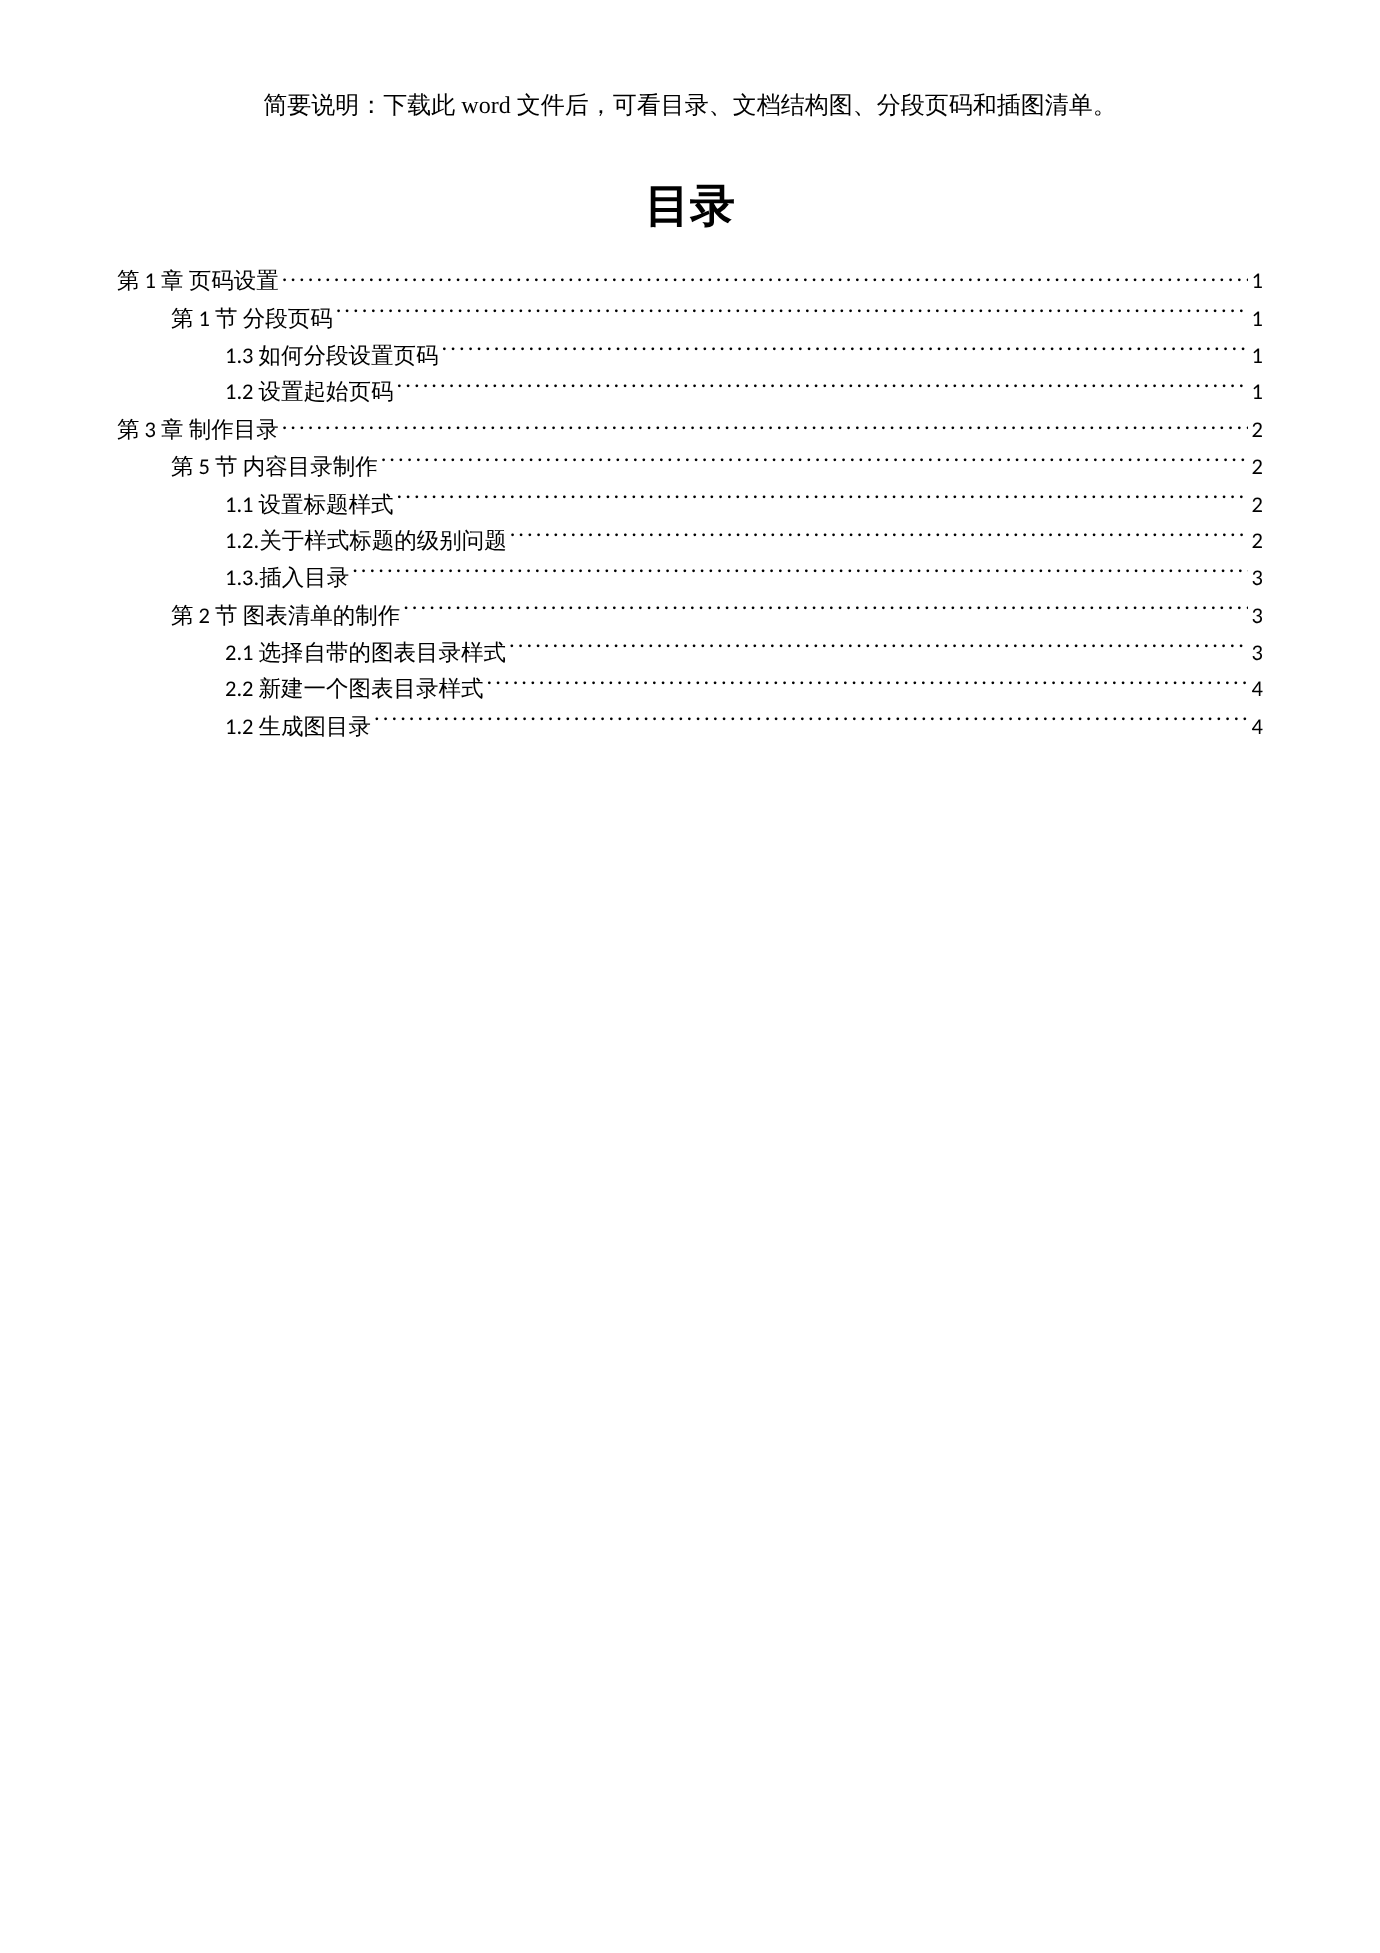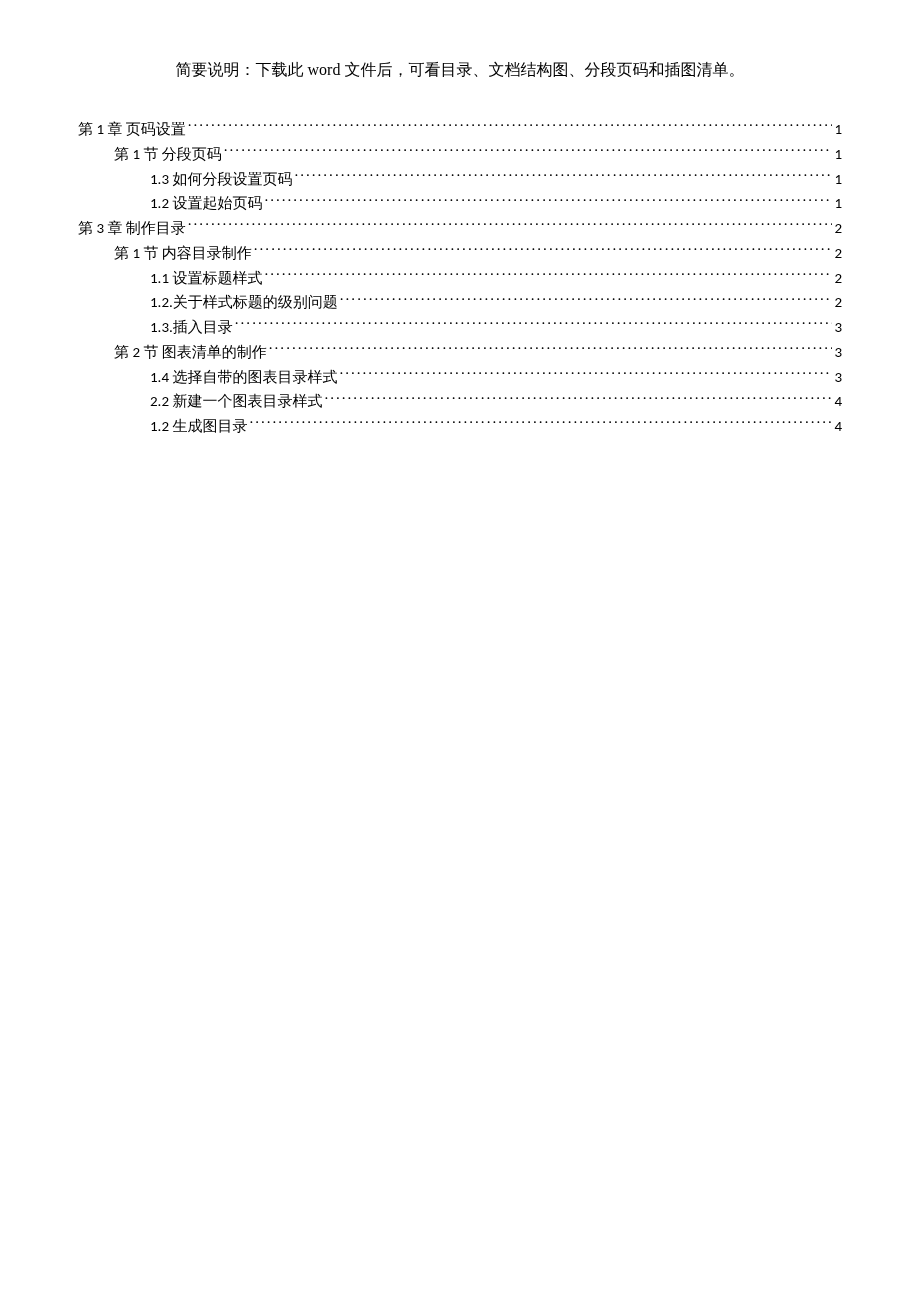--- a/index.html
+++ b/index.html
@@ -32,21 +32,21 @@
   }
   .toc {
     font-size: 15px;
     line-height: 1.65;
   }
   .toc-row {
     display: flex;
     align-items: baseline;
     white-space: nowrap;
   }
-  .toc-row.level-0 { padding-left: 0px; }
+  .toc-row.level-0 { padding-left: 0px; align-items: center; }
   .toc-row.level-1 { padding-left: 36px; }
   .toc-row.level-2 { padding-left: 72px; }
   .toc-label {
     flex: 0 0 auto;
     font-family: "Calibri", "SimSun", serif;
   }
   .toc-leader {
     flex: 1 1 auto;
     overflow: hidden;
     margin: 0 2px;
@@ -68,20 +68,21 @@
     font-family: "Calibri", sans-serif;
   }
 </style>
 </head>
 <body>
 
 <div class="page">
 
   <div class="note">简要说明：下载此 word 文件后，可看目录、文档结构图、分段页码和插图清单。</div>
 
+  <div class="title">目录</div>
 
   <div class="toc" id="toc">
       <div class="toc-row level-0">
         <span class="toc-label">第 1 章   页码设置</span>
         <span class="toc-leader"></span>
         <span class="toc-page">1</span>
       </div>
       <div class="toc-row level-1">
         <span class="toc-label">第 1 节  分段页码</span>
         <span class="toc-leader"></span>
@@ -96,21 +97,21 @@
         <span class="toc-label">1.2  设置起始页码</span>
         <span class="toc-leader"></span>
         <span class="toc-page">1</span>
       </div>
       <div class="toc-row level-0">
         <span class="toc-label">第 3 章  制作目录</span>
         <span class="toc-leader"></span>
         <span class="toc-page">2</span>
       </div>
       <div class="toc-row level-1">
-        <span class="toc-label">第 1 节  内容目录制作</span>
+        <span class="toc-label">第 5 节  内容目录制作</span>
         <span class="toc-leader"></span>
         <span class="toc-page">2</span>
       </div>
       <div class="toc-row level-2">
         <span class="toc-label">1.1 设置标题样式</span>
         <span class="toc-leader"></span>
         <span class="toc-page">2</span>
       </div>
       <div class="toc-row level-2">
         <span class="toc-label">1.2.关于样式标题的级别问题</span>
@@ -121,21 +122,21 @@
         <span class="toc-label">1.3.插入目录</span>
         <span class="toc-leader"></span>
         <span class="toc-page">3</span>
       </div>
       <div class="toc-row level-1">
         <span class="toc-label">第 2 节  图表清单的制作</span>
         <span class="toc-leader"></span>
         <span class="toc-page">3</span>
       </div>
       <div class="toc-row level-2">
-        <span class="toc-label">1.4  选择自带的图表目录样式</span>
+        <span class="toc-label">2.1  选择自带的图表目录样式</span>
         <span class="toc-leader"></span>
         <span class="toc-page">3</span>
       </div>
       <div class="toc-row level-2">
         <span class="toc-label">2.2 新建一个图表目录样式</span>
         <span class="toc-leader"></span>
         <span class="toc-page">4</span>
       </div>
       <div class="toc-row level-2">
         <span class="toc-label">1.2 生成图目录</span>

